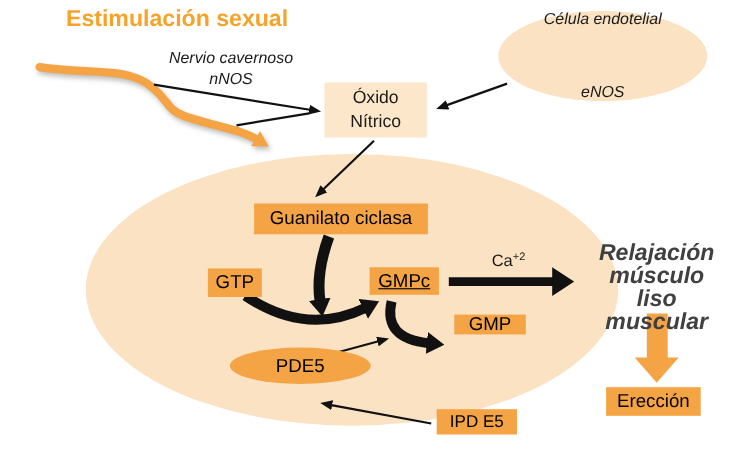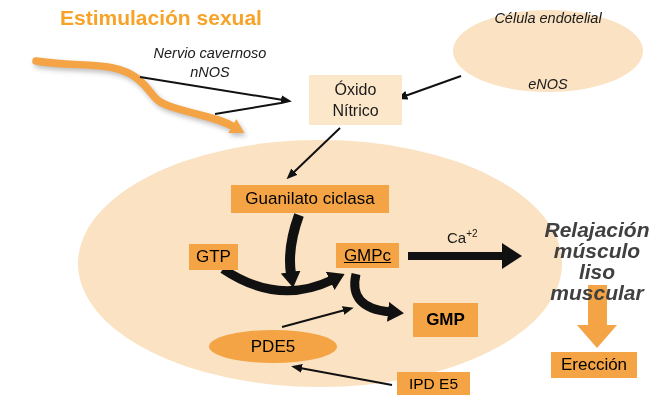--- a/index.html
+++ b/index.html
@@ -18,32 +18,32 @@
   .nerve-label{left:139px;top:44px;width:142px;font-size:14.5px;line-height:19px;}
   .cell-label{left:93px;top:189px;width:112px;font-size:15px;line-height:21px;}
   .endo-ellipse{
     left:453px;top:10px;width:190px;height:82px;z-index:1;
     display:flex;flex-direction:column;align-items:center;justify-content:center;
     font-style:italic;font-size:14.5px;line-height:18px;text-align:center;
   }
   .big-ellipse{left:78px;top:140px;width:484px;height:247px;z-index:1;}
   .palebox{
     background:#FCE7CA;display:flex;flex-direction:column;align-items:center;justify-content:center;
-    z-index:3;text-align:center;margin-left:14px;
+    z-index:3;text-align:center;
   }
   .nitric-box{left:295px;top:75px;width:93px;height:50px;font-size:16px;line-height:21px;}
   .obox{
     background:#F4A445;color:#000000;display:flex;align-items:center;justify-content:center;
     z-index:3;text-align:center;
   }
   .guanylate-box{left:231px;top:185px;width:158px;height:28px;font-size:17px;}
   .gtp-box{left:189px;top:244px;width:49px;height:26px;font-size:17px;}
   .gmpc-box{left:336px;top:243px;width:63px;height:25px;font-size:17px;text-decoration:underline;}
-  .gmp-box{left:413px;top:303px;width:65px;height:34px;font-size:17px;font-weight:bold;}
-  .pde5-ellipse{left:209px;top:330px;width:128px;height:33px;font-size:17px;}
+  .gmp-box{left:413px;top:286px;width:65px;height:18px;font-size:17px;}
+  .pde5-ellipse{left:209px;top:316px;width:128px;height:33px;font-size:17px;}
   .ipde5-box{left:397px;top:372px;width:73px;height:23px;font-size:15.5px;}
   .erection-box{left:551px;top:352px;width:86px;height:26px;font-size:17px;}
   .ca-label{left:447px;top:228px;font-size:15px;z-index:3;}
   .ca-label sup{font-size:10px;}
   .relax-label{
     left:537px;top:219px;width:120px;font-size:21px;font-weight:bold;font-style:italic;
     line-height:21px;text-align:center;z-index:3;color:#404040;
   }
   .nerve-squiggle{filter:drop-shadow(2px 3px 2.5px rgba(110,110,110,0.45));}
 </style>

